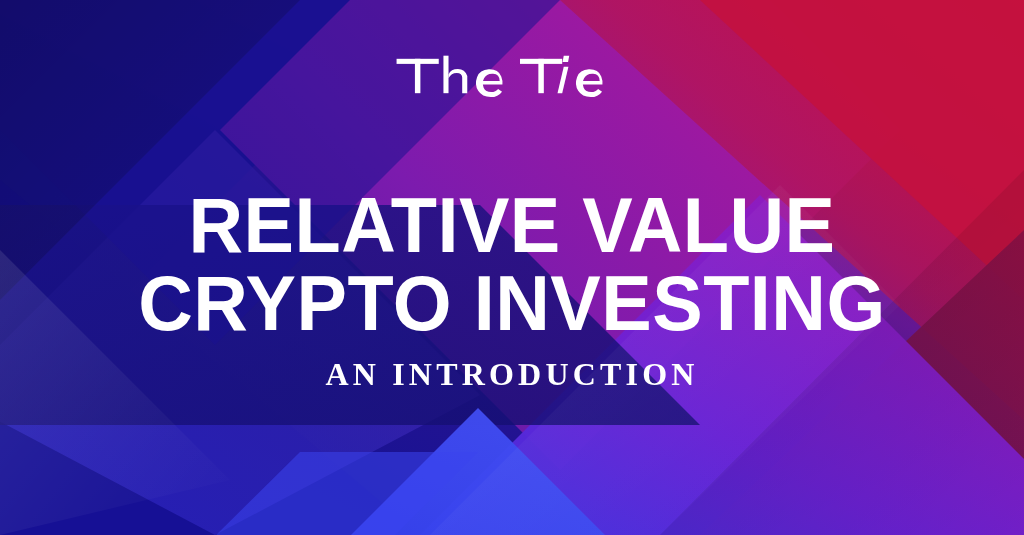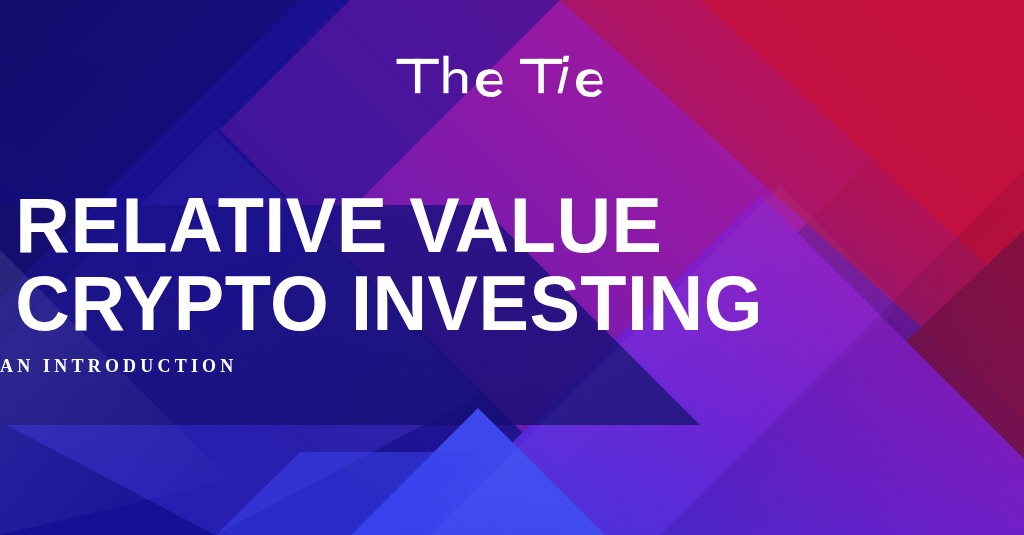--- a/index.html
+++ b/index.html
@@ -28,20 +28,21 @@
     width: 1024px;
     height: 535px;
     display: block;
   }
 
   
   #content {
     position: absolute;
     inset: 0;
     z-index: 5;
+    text-align: center;
   }
 
   .brand-logo {
     position: absolute;
     top: 48px;
     left: 0;
     right: 0;
     height: 56px;
     display: flex;
     align-items: center;
@@ -73,25 +74,25 @@
   }
   .headline-2 {
     margin-top: 0px;
   }
 
   .subtitle {
     position: absolute;
     top: 351px;
     left: 0;
     right: 0;
-    margin: 0;
+    margin: 8px;
     color: #ffffff;
     font-family: "Liberation Serif", serif;
     font-weight: 700;
-    font-size: 18px;
+    font-size: 32px;
     line-height: 30px;
     letter-spacing: 4.2px;
     white-space: nowrap;
   }
 </style>
 </head>
 <body>
 
 <div id="cover">
 

